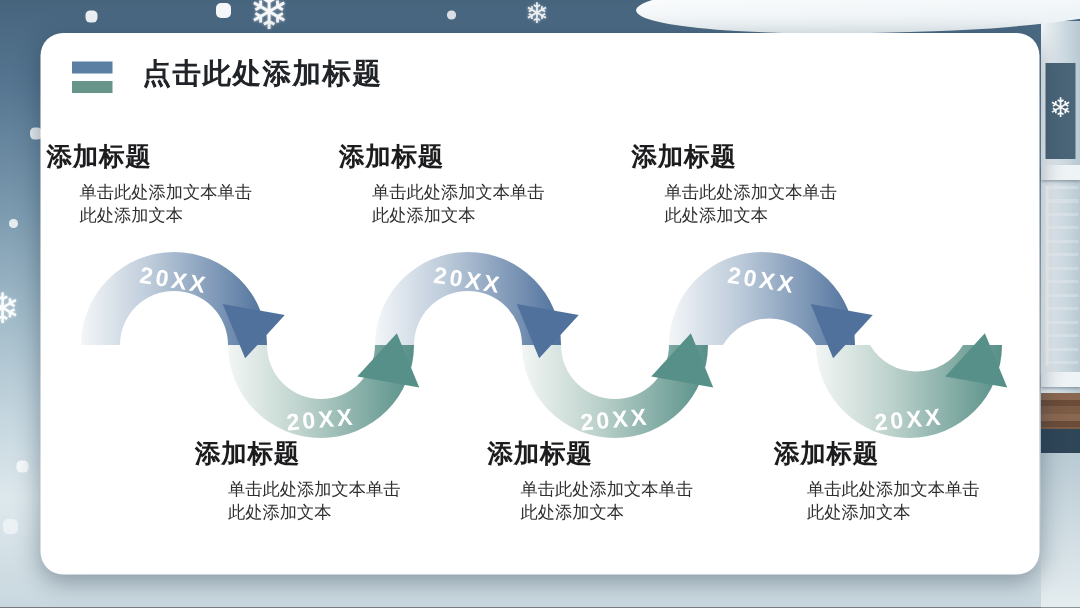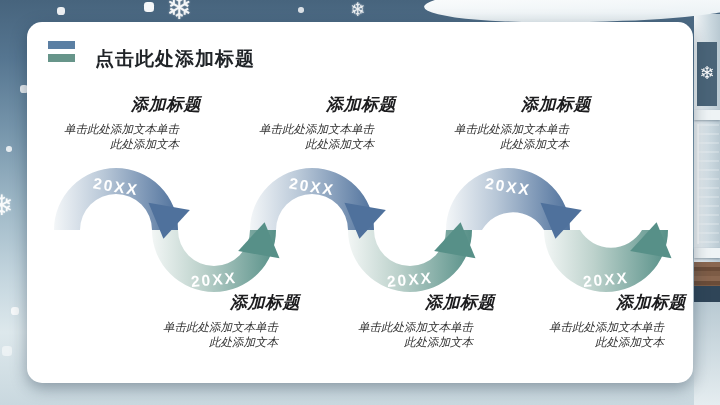--- a/index.html
+++ b/index.html
@@ -46,24 +46,24 @@
     background:linear-gradient(180deg,#4f6f75 0%,#2a464f 40%,#1e3840 100%);}
   .grass:before{content:"";position:absolute;inset:0;
     background:repeating-linear-gradient(88deg,rgba(220,235,240,.25) 0 1px,transparent 1px 5px);}
   
   .card{position:absolute;left:27px;top:22px;width:666px;height:361px;background:#ffffff;
     border-radius:15px;box-shadow:0 5px 16px rgba(25,45,65,.4);}
   .accent-bars{position:absolute;left:48px;top:41px;}
   .bar{display:block;width:27px;height:8px;margin-bottom:5px;}
   .bar-blue{background:#5b7fa3;}
   .bar-green{background:#67958a;}
-  .slide-title{position:absolute;left:95px;top:46px;margin:0;font-size:19px;font-weight:700;
+  .slide-title{position:absolute;left:95px;top:36px;margin:0;font-size:19px;font-weight:700;
     color:#202428;letter-spacing:1px;}
   
-  .step{position:absolute;width:170px;text-align:right;font-style:italic;}
+  .step{position:absolute;width:170px;text-align:left;}
   .step-top{top:93px;}
   .step-bottom{top:291px;}
   .step-title{font-size:17px;font-weight:700;color:#1c1c1e;letter-spacing:.5px;}
   .step-body{width:126px;margin:6px auto 0;font-size:11.5px;color:#303030;line-height:1.32;}
   
   .wave{position:absolute;left:0;top:0;width:720px;height:405px;}
   .year{font-size:15.5px;font-weight:700;fill:#ffffff;letter-spacing:2px;}
 </style>
 </head>
 <body>

